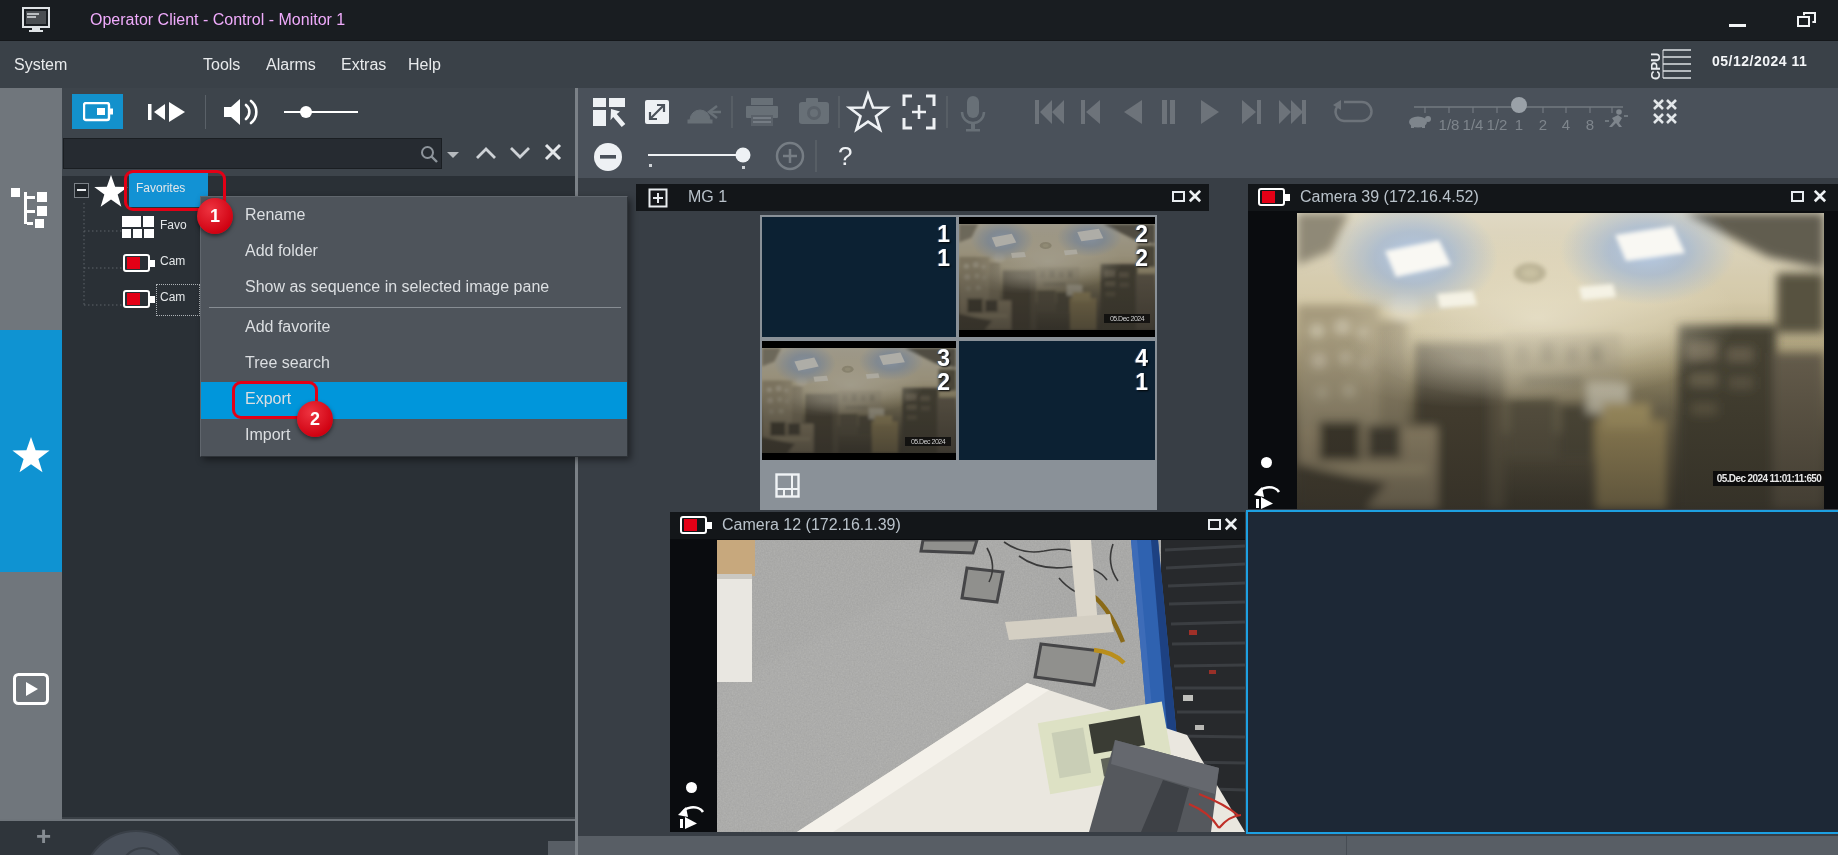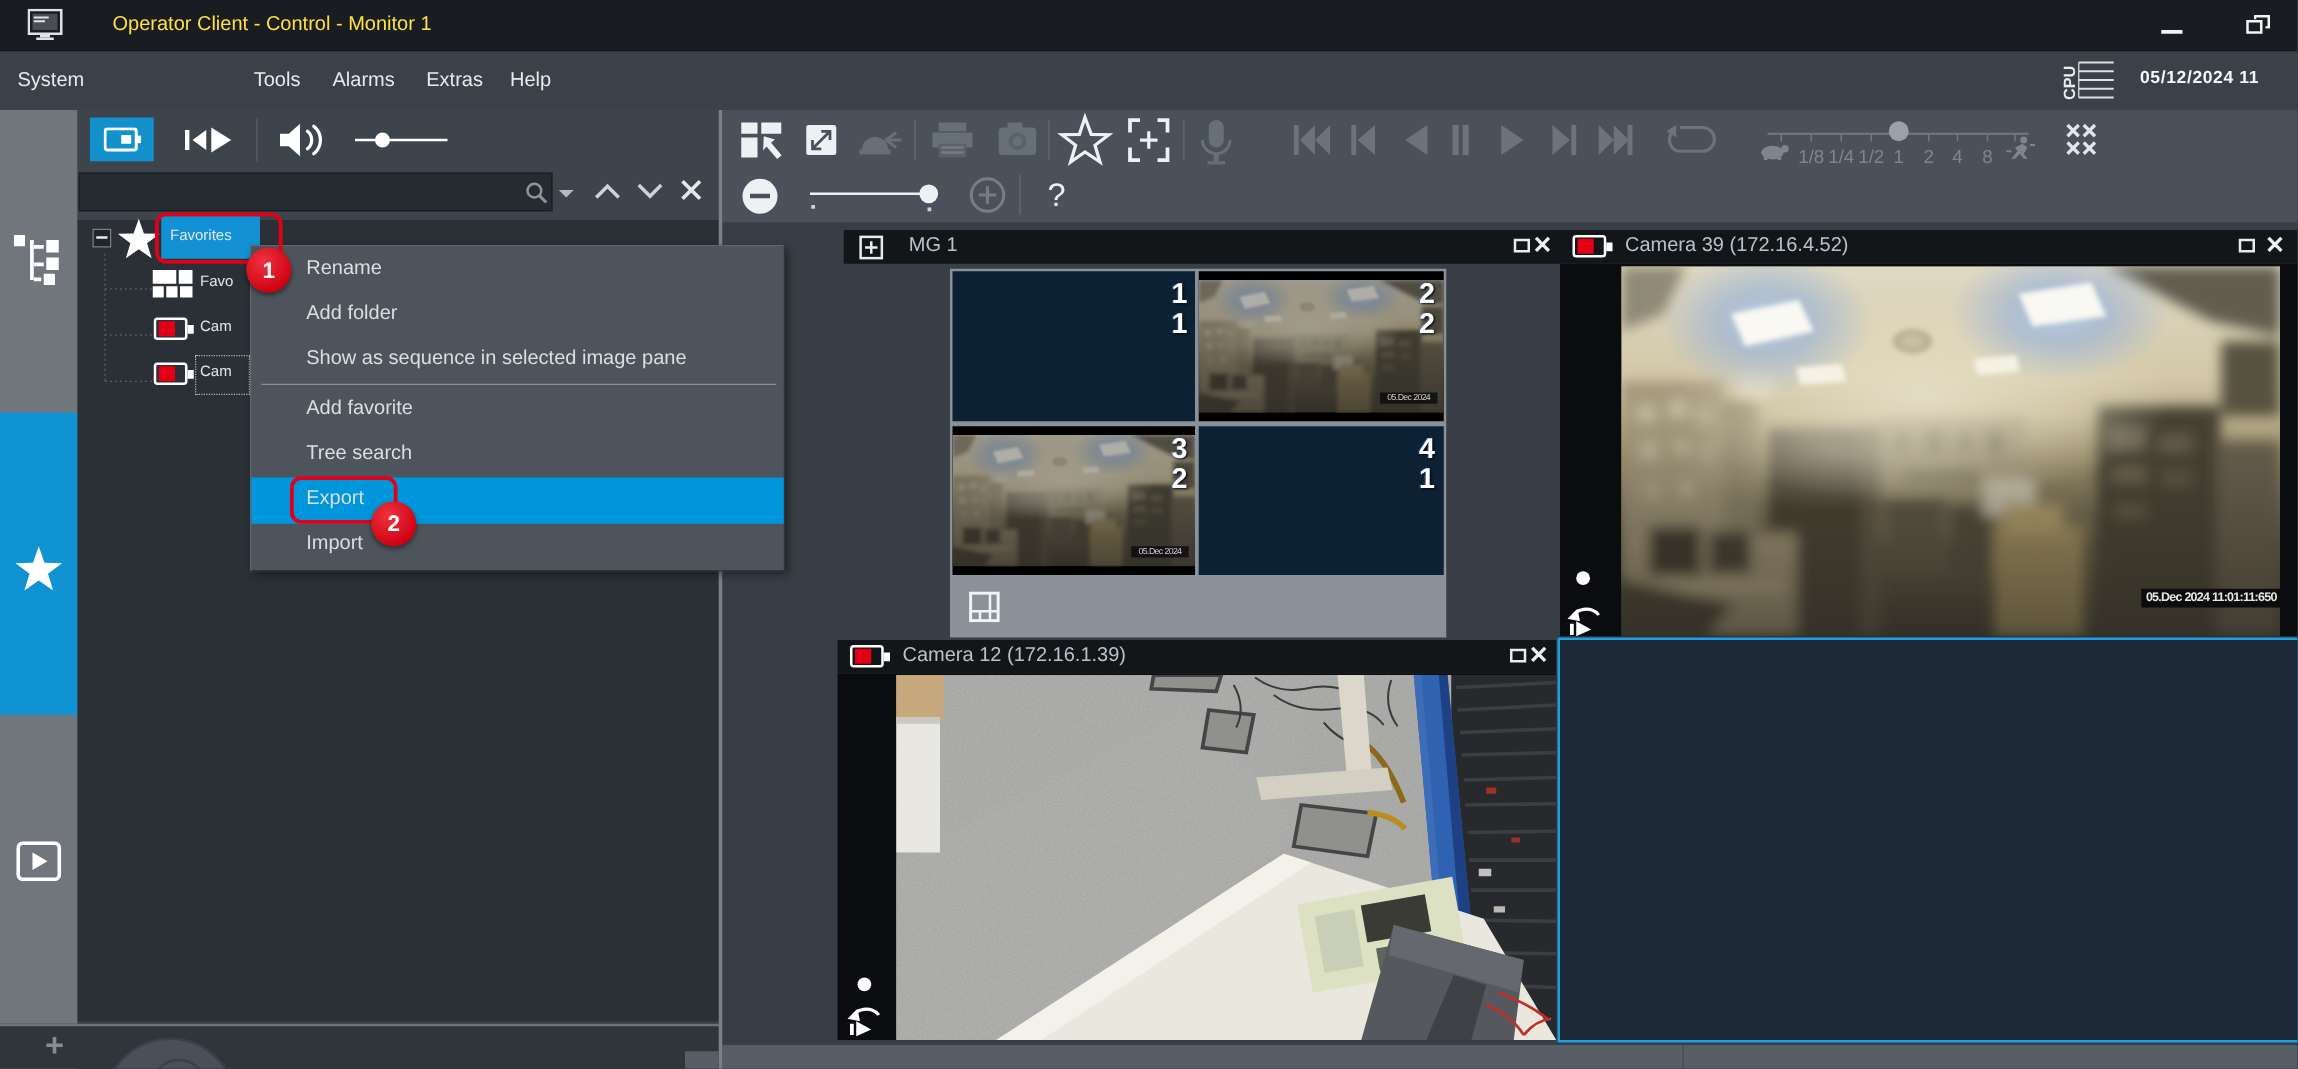--- a/index.html
+++ b/index.html
@@ -1,20 +1,20 @@
 <!DOCTYPE html>
 <html><head>
 <meta charset="utf-8">
 <style>
 * { margin:0; padding:0; box-sizing:border-box; }
 html,body { width:1838px; height:855px; overflow:hidden; background:#3a4046; font-family:"Liberation Sans", sans-serif; }
 .abs { position:absolute; }
 #stage { position:relative; width:1838px; height:855px; }
 #titlebar { left:0; top:0; width:1838px; height:40px; background:#191d21; }
-#titletext { left:90px; top:11px; color:#fde047; font-size:16px; }
+#titletext { left:90px; top:11px; color:#f0abfc; font-size:16px; }
 #menubar { left:0; top:40px; width:1838px; height:48px; background:#3a4148; border-top:1px solid #14171a;}
 .menuitem { position:absolute; top:15px; color:#e8eaec; font-size:16px; }
 #datetext { left:1712px; top:12px; white-space:nowrap; color:#f4f6f8; font-size:14px; font-weight:bold; position:absolute; letter-spacing:0.5px;}
 #sidebar { left:0; top:88px; width:62px; height:767px; background:#70767c; }
 #sb-blue { left:0; top:242px; width:62px; height:242px; background:#0f93d2; position:absolute;}
 #lp-toolbar { left:62px; top:88px; width:513px; height:88px; background:#3d444b; }
 #lp-tree { left:62px; top:176px; width:513px; height:641px; background:#2a3036; }
 #lp-bottom { left:0px; top:819px; width:575px; height:36px; background:#2f353b; border-top:2px solid #6e747a; overflow:hidden;}
 #divider { left:575px; top:88px; width:3px; height:767px; background:#7b8187; }
 #main-toolbar { left:578px; top:88px; width:1260px; height:90px; background:#4a515a; }
@@ -441,21 +441,21 @@
         <polygon points="372,292 398,200 502,228 494,292" fill="#55585d"></polygon>
         <polygon points="398,200 502,228 498,254 394,224" fill="#65686e"></polygon>
         <polygon points="424,292 446,240 472,248 460,292" fill="#3e4146"></polygon>
         <g stroke="#c03028" stroke-width="2.2" fill="none">
           <path d="M472 264 q20 8 30 24 M482 254 q26 10 40 22 M502 288 q10 -12 22 -13"></path>
         </g>
       </g>
     </defs>
   </svg>
 
-  <div class="abs ptitle" style="left:675px; top:184px; width:573px;">
+  <div class="abs ptitle" style="left:636px; top:184px; width:573px;">
     <svg style="position:absolute; left:12px; top:4px;" width="20" height="20" viewBox="0 0 20 20">
       <rect x="1.5" y="1.5" width="17" height="17" fill="none" stroke="#e8ecef" stroke-width="2"></rect>
       <path d="M10 5 v10 M5 10 h10" stroke="#e8ecef" stroke-width="2"></path>
     </svg>
     <span class="tname">MG 1</span>
     <div class="pmax" style="right:24px;"></div>
     <div class="pclose" style="right:7px;">✕</div>
   </div>
   <div class="abs" style="left:760px; top:215px; width:397px; height:295px; background:#8a9198;"></div>
   <div class="abs" style="left:762px; top:217px; width:194px; height:120px; background:#0c2133;"></div>

